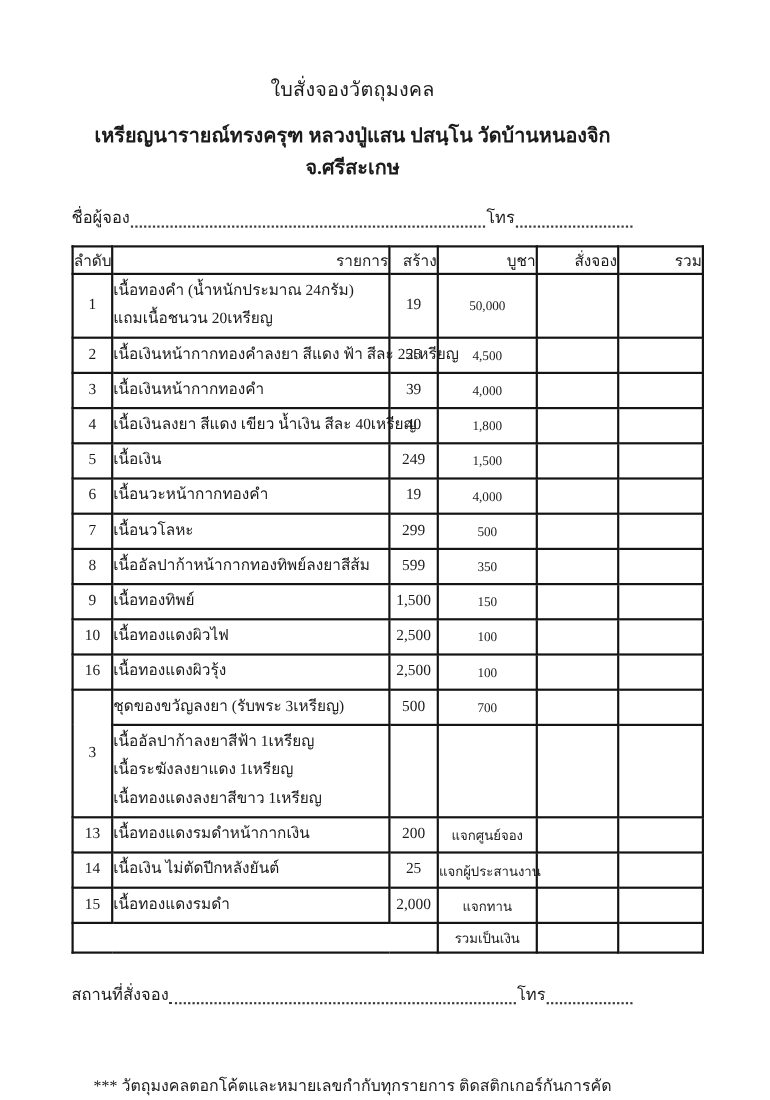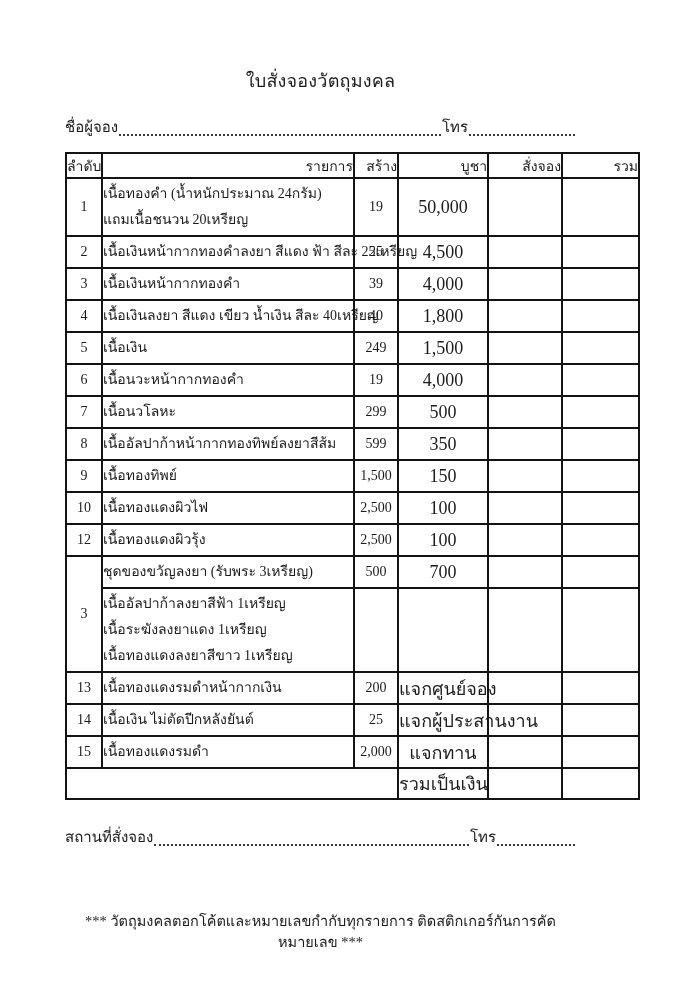--- a/index.html
+++ b/index.html
@@ -54,40 +54,41 @@
     border: 2px solid #141414;
     vertical-align: middle;
   }
   table.order th {
     font-weight: normal;
     height: 25px;
     text-align: right;
     overflow: hidden;
   }
   td.c-no, td.c-made { text-align: center; }
-  td.c-price { text-align: center; white-space: nowrap; font-size: 18px; }
+  td.c-price { text-align: center; white-space: nowrap; font-size: 12px; }
   td.c-item { text-align: left; padding: 2px 0; }
   .item-line { line-height: 26px; white-space: nowrap; }
   tr.h1 { height: 27px; }
   tr.h2 { height: 55px; }
   tr.h3 { height: 81px; }
   td.c-blank { border: none; }
   tr.total-row { height: 27px; }
 
   .place-line { margin-top: 25px; }
 
   .footer { text-align: center; margin-top: 62px; font-size: 14.5px; }
   .footer .f-line { margin-bottom: 9px; line-height: 21px; }
 </style>
 </head>
 <body>
 
 <div class="content">
 
   <div class="title">ใบสั่งจองวัตถุมงคล</div>
+  <div class="subtitle">เหรียญนารายณ์ทรงครุฑ หลวงปู่แสน ปสนฺโน วัดบ้านหนองจิก จ.ศรีสะเกษ</div>
 
   <div class="fill-line">
     <span class="lbl">ชื่อผู้จอง</span>
     <span class="dots grow"></span>
     <span class="lbl">โทร</span>
     <span class="dots tel1"></span>
   </div>
 
   <table class="order">
     <colgroup>
@@ -204,21 +205,21 @@
           <td class="c-no">10</td>
           <td class="c-item">
             <div class="item-line">เนื้อทองแดงผิวไฟ</div>
           </td>
           <td class="c-made">2,500</td>
           <td class="c-price">100</td>
           <td class="c-order"></td>
           <td class="c-sum"></td>
         </tr>
         <tr class="h1">
-          <td class="c-no">12</td>
+          <td class="c-no">16</td>
           <td class="c-item">
             <div class="item-line">เนื้อทองแดงผิวรุ้ง</div>
           </td>
           <td class="c-made">2,500</td>
           <td class="c-price">100</td>
           <td class="c-order"></td>
           <td class="c-sum"></td>
         </tr>
         <tr class="h1">
           <td class="c-no" rowspan="2">3</td>

